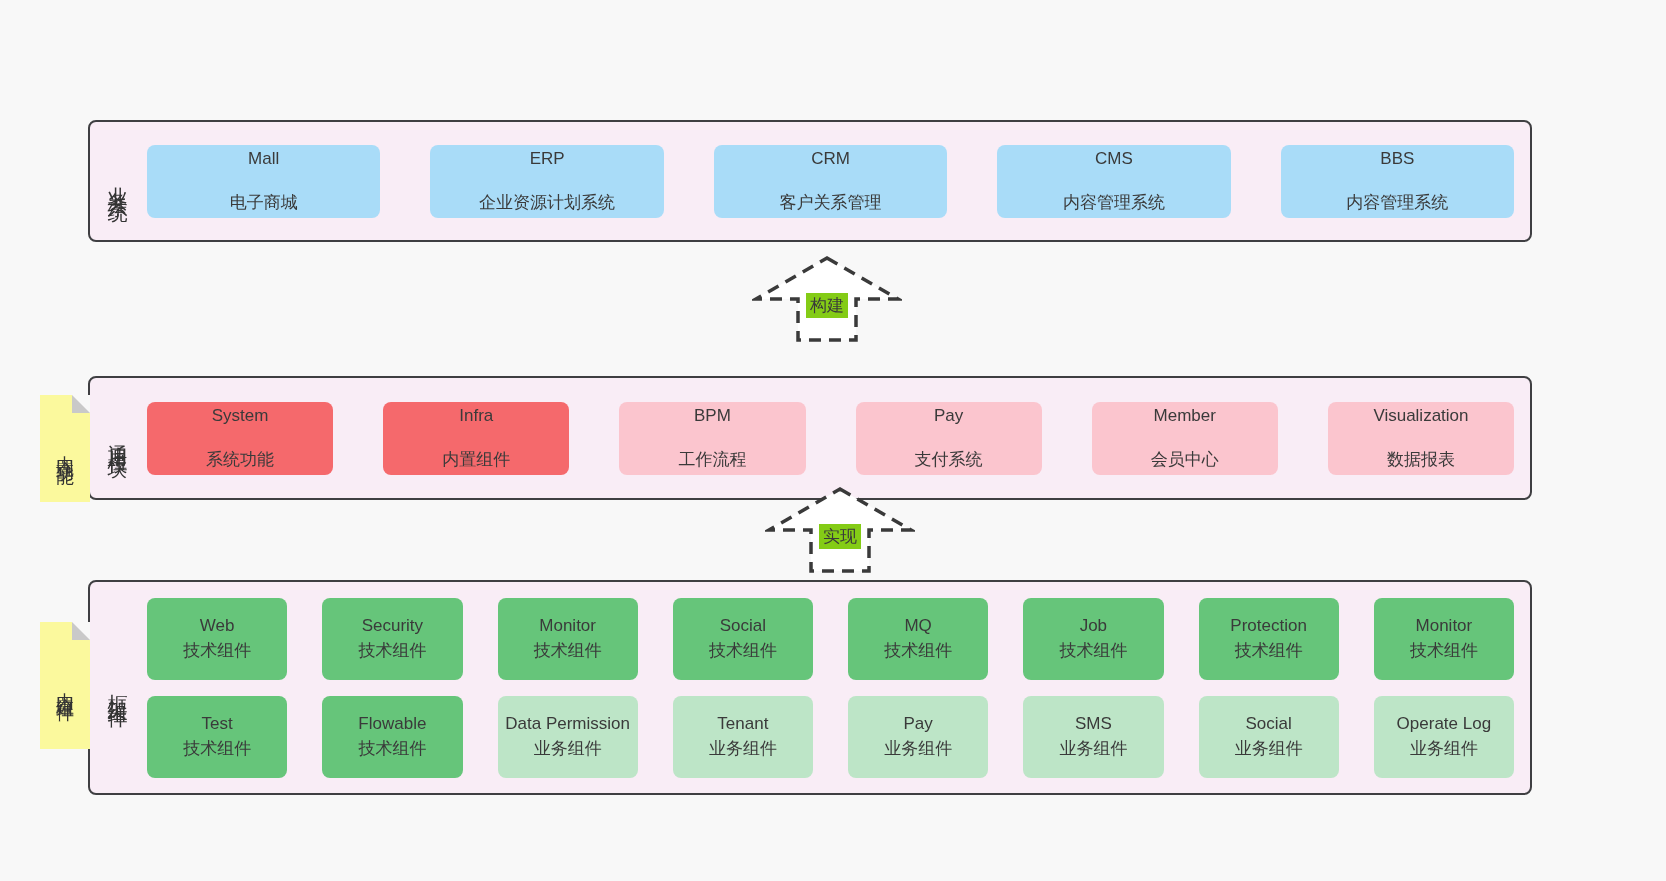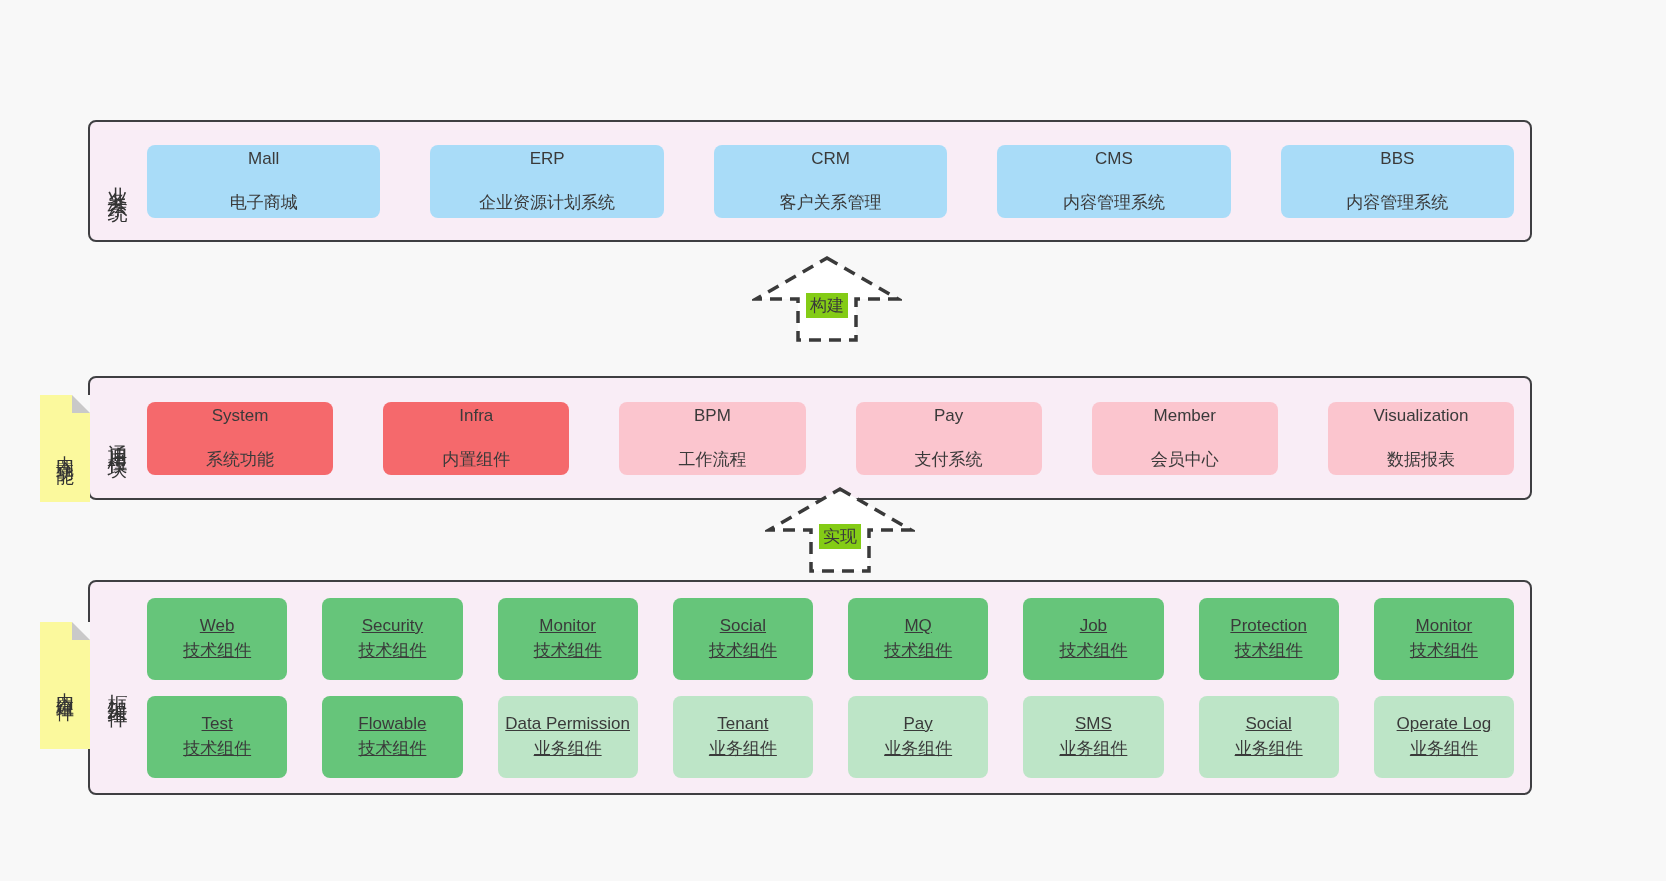--- a/index.html
+++ b/index.html
@@ -48,21 +48,20 @@
   }
   .boxrow .box { flex:1; height:73px;justify-content:space-between; }
 
   .boxgrid {
     flex:1;
     display:grid;
     grid-template-columns:repeat(8, 1fr);
     gap:16px 35px;
     align-content:center;
     padding:16px 16px 16px 0;
-    text-decoration:underline;
   }
   .boxgrid .box { min-height:82px; }
 
   .box {
     border-radius:8px;
     display:flex;
     flex-direction:column;
     justify-content:center;
     align-items:center;
     text-align:center;

